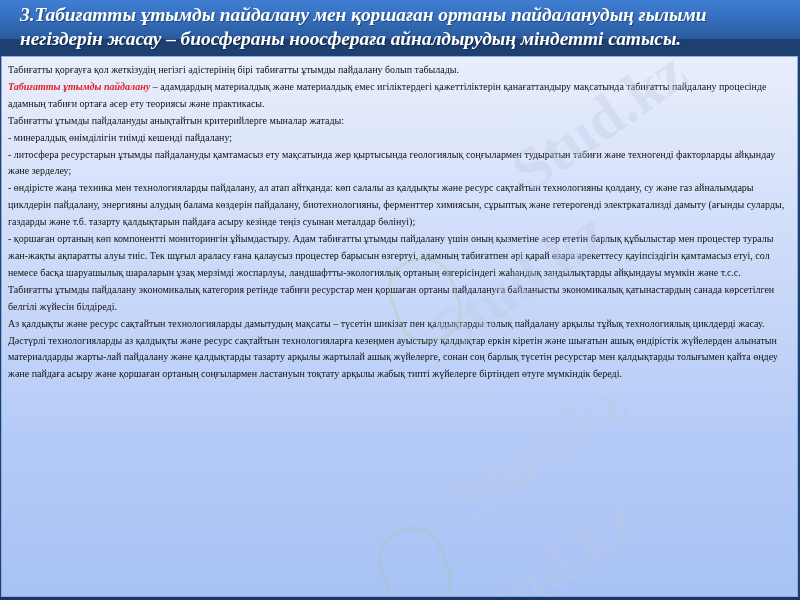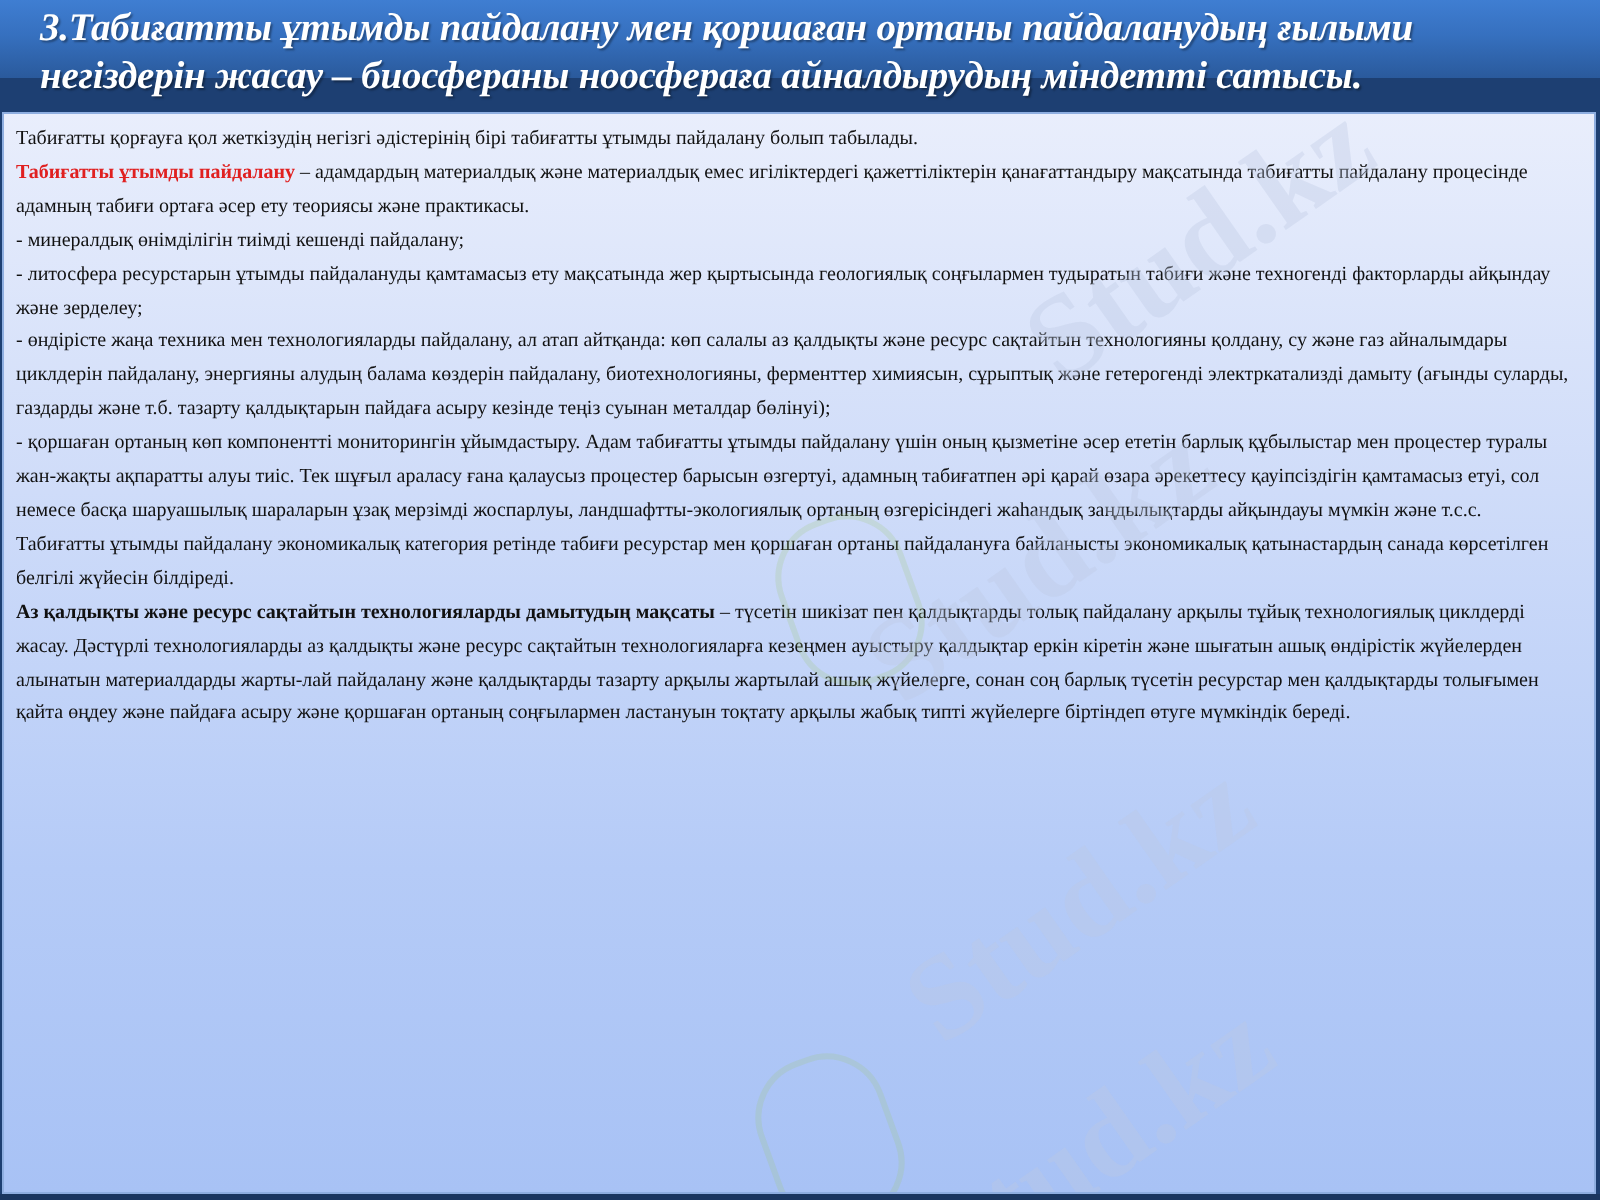--- a/index.html
+++ b/index.html
@@ -25,22 +25,22 @@
     background: linear-gradient(to bottom, #e9eefc 0%, #cfdcf9 35%, #b5cbf7 70%, #a8c2f5 100%);
     border: 1px solid #8eaee0; box-sizing: border-box;
     padding: 5px 6px 0 6px;
     overflow: hidden;
   }
   .content p {
     margin: 0; color: #111111;
     font-family: "Liberation Serif", serif;
     font-size: 10px; line-height: 16.9px;
   }
-  .red-term { color: #e02020; font-weight: bold; }
-  .bold-term { font-weight: bold; text-align: right; }
+  .red-term { color: #e02020; font-style: italic; font-weight: bold; }
+  .bold-term { font-weight: normal; text-align: right; }
   .watermark {
     position: absolute; color: rgba(190, 200, 225, 0.35);
     font-family: "Liberation Serif", serif; font-weight: bold;
     font-size: 60px; transform: rotate(-35deg); pointer-events: none;
     white-space: nowrap;
   }
   .logo {
     position: absolute; width: 60px; height: 80px; border-radius: 30px;
     border: 3px solid rgba(160, 200, 120, 0.22); transform: rotate(-20deg);
     pointer-events: none;
@@ -59,20 +59,21 @@
 <div class="content">
   <div class="logo" style="left:390px; top:200px;"></div>
   <div class="logo" style="left:380px; top:470px;"></div>
   <div class="watermark" style="left:500px; top:30px;">Stud.kz</div>
   <div class="watermark" style="left:420px; top:190px;">Stud.kz</div>
   <div class="watermark" style="left:440px; top:360px;">Stud.kz</div>
   <div class="watermark" style="left:450px; top:480px;">Stud.kz</div>
 
   <p><span>Табиғатты қорғауға қол жеткізудің негізгі әдістерінің бірі табиғатты ұтымды пайдалану болып табылады.</span></p>
   <p><span class="red-term">Табиғатты ұтымды пайдалану</span><span> – адамдардың материалдық және материалдық емес игіліктердегі қажеттіліктерін қанағаттандыру мақсатында табиғатты пайдалану процесінде адамның табиғи ортаға әсер ету теориясы және практикасы.</span></p>
+  <p><span>Табиғатты ұтымды пайдалануды анықтайтын критерийлерге мыналар жатады:</span></p>
   <p><span>- минералдық өнімділігін тиімді кешенді пайдалану;</span></p>
   <p><span>- литосфера ресурстарын ұтымды пайдалануды қамтамасыз ету мақсатында жер қыртысында геологиялық соңғылармен тудыратын табиғи және техногенді факторларды айқындау және зерделеу;</span></p>
   <p><span>- өндірісте жаңа техника мен технологияларды пайдалану, ал атап айтқанда: көп салалы аз қалдықты және ресурс сақтайтын технологияны қолдану, су және газ айналымдары циклдерін пайдалану, энергияны алудың балама көздерін пайдалану, биотехнологияны, ферменттер химиясын, сұрыптық және гетерогенді электркатализді дамыту (ағынды суларды, газдарды және т.б. тазарту қалдықтарын пайдаға асыру кезінде теңіз суынан металдар бөлінуі);</span></p>
   <p><span>- қоршаған ортаның көп компонентті мониторингін ұйымдастыру. Адам табиғатты ұтымды пайдалану үшін оның қызметіне әсер ететін барлық құбылыстар мен процестер туралы жан-жақты ақпаратты алуы тиіс. Тек шұғыл араласу ғана қалаусыз процестер барысын өзгертуі, адамның табиғатпен әрі қарай өзара әрекеттесу қауіпсіздігін қамтамасыз етуі, сол немесе басқа шаруашылық шараларын ұзақ мерзімді жоспарлуы, ландшафтты-экологиялық ортаның өзгерісіндегі жаһандық заңдылықтарды айқындауы мүмкін және т.с.с.</span></p>
   <p><span>Табиғатты ұтымды пайдалану экономикалық категория ретінде табиғи ресурстар мен қоршаған ортаны пайдалануға байланысты экономикалық қатынастардың санада көрсетілген белгілі жүйесін білдіреді.</span></p>
   <p><span class="bold-term">Аз қалдықты және ресурс сақтайтын технологияларды дамытудың мақсаты</span><span> – түсетін шикізат пен қалдықтарды толық пайдалану арқылы тұйық технологиялық циклдерді жасау. Дәстүрлі технологияларды аз қалдықты және ресурс сақтайтын технологияларға кезеңмен ауыстыру қалдықтар еркін кіретін және шығатын ашық өндірістік жүйелерден алынатын материалдарды жарты-лай пайдалану және қалдықтарды тазарту арқылы жартылай ашық жүйелерге, сонан соң барлық түсетін ресурстар мен қалдықтарды толығымен қайта өңдеу және пайдаға асыру және қоршаған ортаның соңғылармен ластануын тоқтату арқылы жабық типті жүйелерге біртіндеп өтуге мүмкіндік береді.</span></p>
 </div>
 
 <div class="bottom-bar"></div>
 

